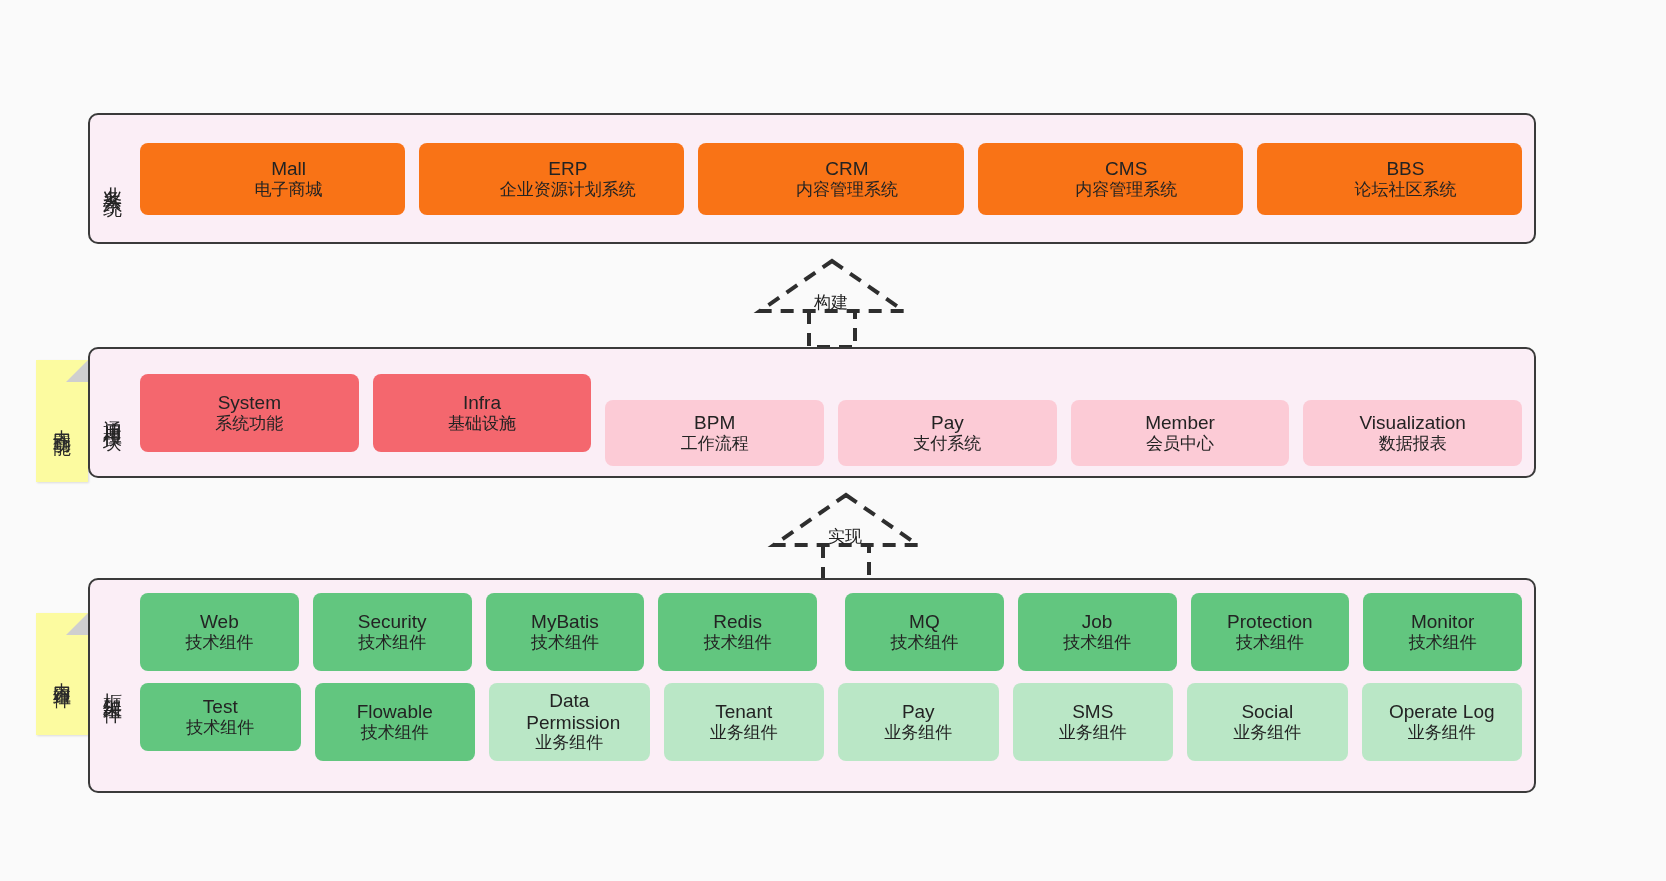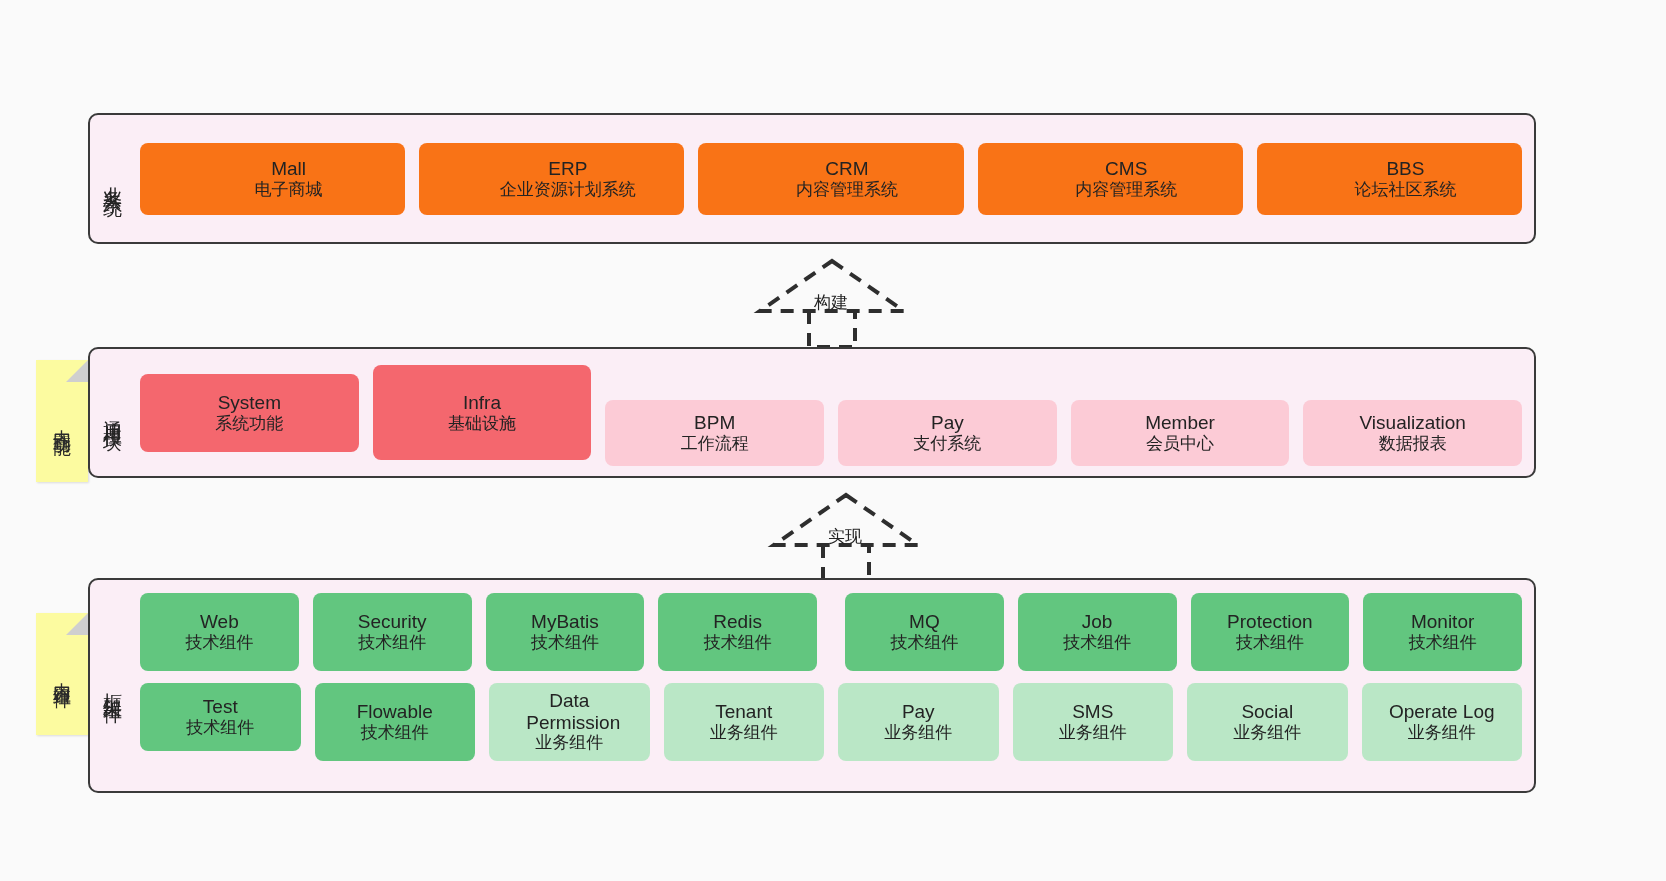--- a/index.html
+++ b/index.html
@@ -155,21 +155,21 @@
   </div>
 
   <div class="layer" style="left:88px; top:347px; width:1448px; height:131px;">
     <div class="layer-title">通用模块</div>
     <div class="cards">
 
       <div class="card c-red" style="height:78px;">
         <span class="t1">System</span>
         <span class="t2">系统功能</span>
       </div>
-      <div class="card c-red" style="height:95px;">
+      <div class="card c-red" style="height:78px;">
         <span class="t1">Infra</span>
         <span class="t2">基础设施</span>
       </div>
       <div class="card c-pink" style="height:66px;">
         <span class="t1">BPM</span>
         <span class="t2">工作流程</span>
       </div>
       <div class="card c-pink" style="height:66px;">
         <span class="t1">Pay</span>
         <span class="t2">支付系统</span>

